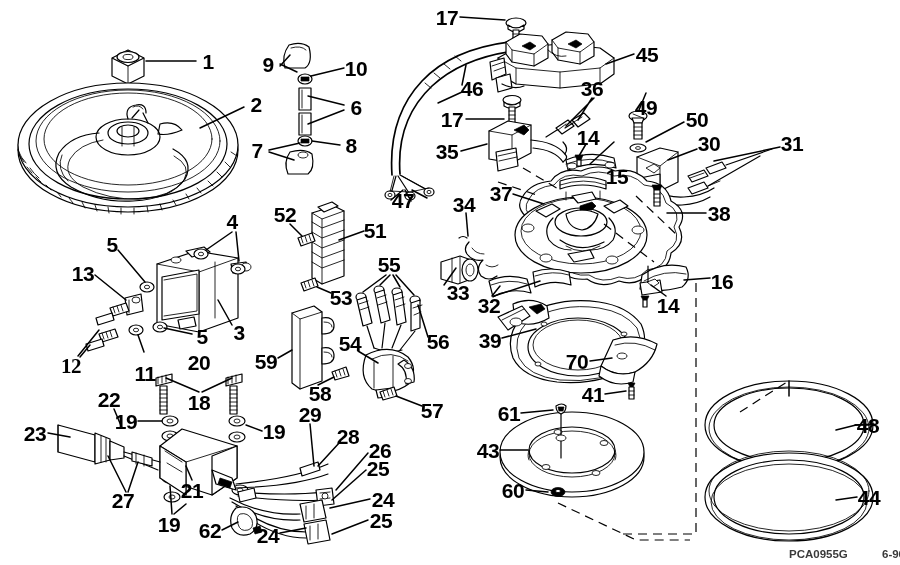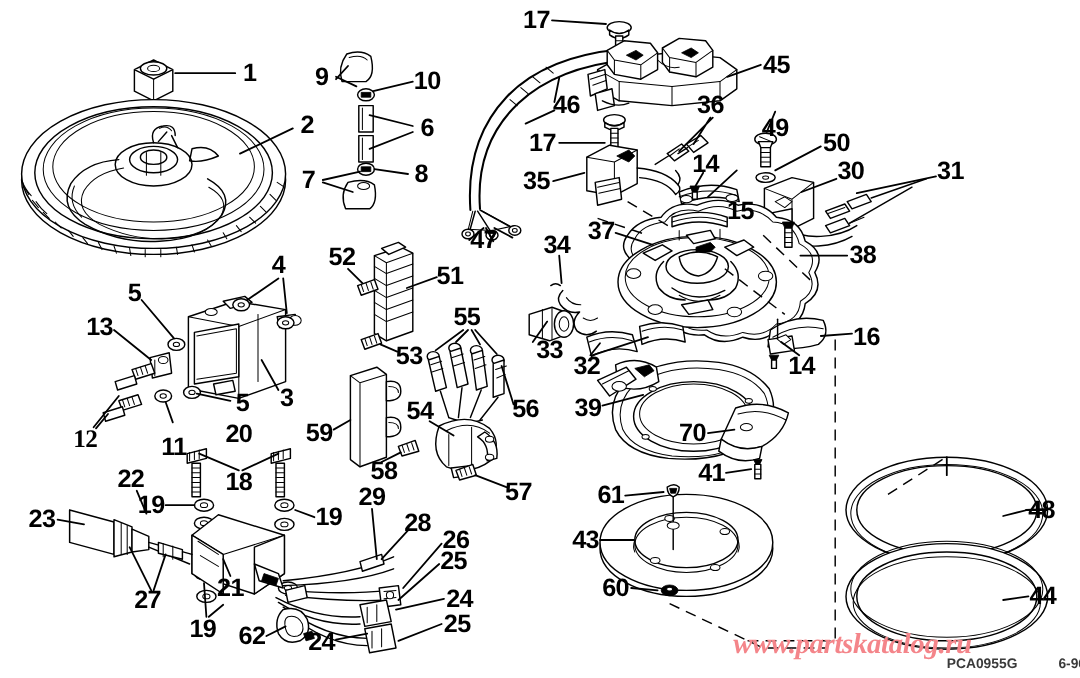--- a/index.html
+++ b/index.html
@@ -751,17 +751,16 @@
       <div class="callout" style="left: 378px; top: 468px;">25</div>
       <div class="callout" style="left: 383px; top: 499px;">24</div>
       <div class="callout" style="left: 381px; top: 520px;">25</div>
       <div class="callout" style="left: 509px; top: 413px;">61</div>
       <div class="callout" style="left: 488px; top: 450px;">43</div>
       <div class="callout" style="left: 513px; top: 490px;">60</div>
       <div class="callout" style="left: 868px; top: 425px;">48</div>
       <div class="callout" style="left: 869px; top: 497px;">44</div>
     </div>
 
-  <div id="watermark">www.partskatalog.ru</div>
   <div id="footer-code">PCA0955G</div>
   <div id="footer-date">6-96</div>
 
 </div>
 
 </body></html>

